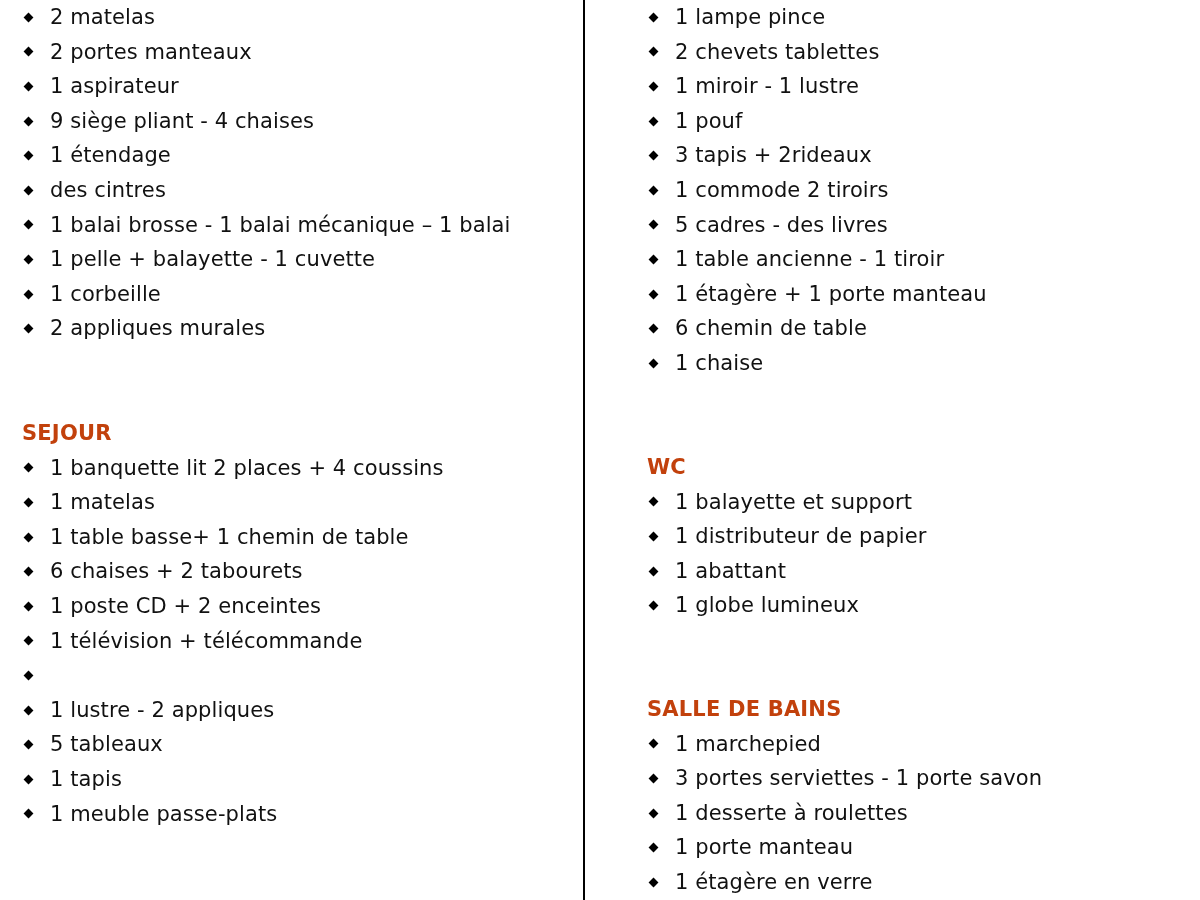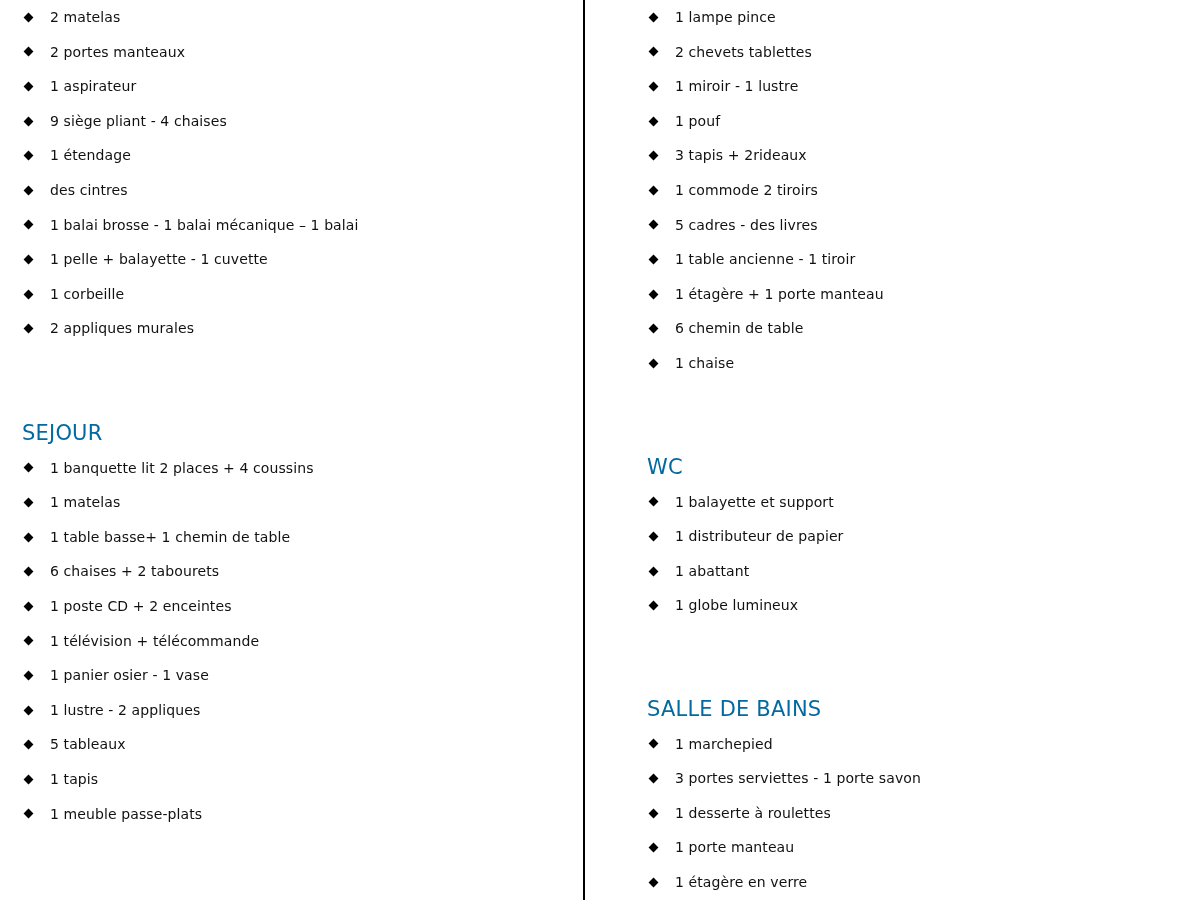--- a/index.html
+++ b/index.html
@@ -31,33 +31,33 @@
       background: #000000;
     }
     .section {
       position: absolute;
       left: 0;
     }
     .heading {
       height: 34.6px;
       line-height: 34.6px;
       font-size: 21px;
-      font-weight: normal;
-      color: #0369a1;
+      font-weight: bold;
+      color: #c2410c;
       letter-spacing: 0.2px;
     }
     .items {
       list-style: none;
       margin: 0;
       padding: 0;
     }
     .item {
       height: 34.6px;
       line-height: 34.6px;
-      font-size: 14px;
+      font-size: 21px;
       white-space: nowrap;
       display: flex;
       align-items: center;
     }
     .bullet {
       display: inline-block;
       width: 7px;
       height: 7px;
       background: #000;
       transform: rotate(45deg);
@@ -141,21 +141,20 @@
       <li class="item">
           <span class="bullet"></span>
           <span class="item-text">1  poste CD + 2 enceintes</span>
         </li>
       <li class="item">
           <span class="bullet"></span>
           <span class="item-text">1  télévision + télécommande</span>
         </li>
       <li class="item">
           <span class="bullet"></span>
-          <span class="item-text">1  panier osier  -  1 vase</span>
         </li>
       <li class="item">
           <span class="bullet"></span>
           <span class="item-text">1  lustre  -  2 appliques</span>
         </li>
       <li class="item">
           <span class="bullet"></span>
           <span class="item-text">5  tableaux</span>
         </li>
       <li class="item">

